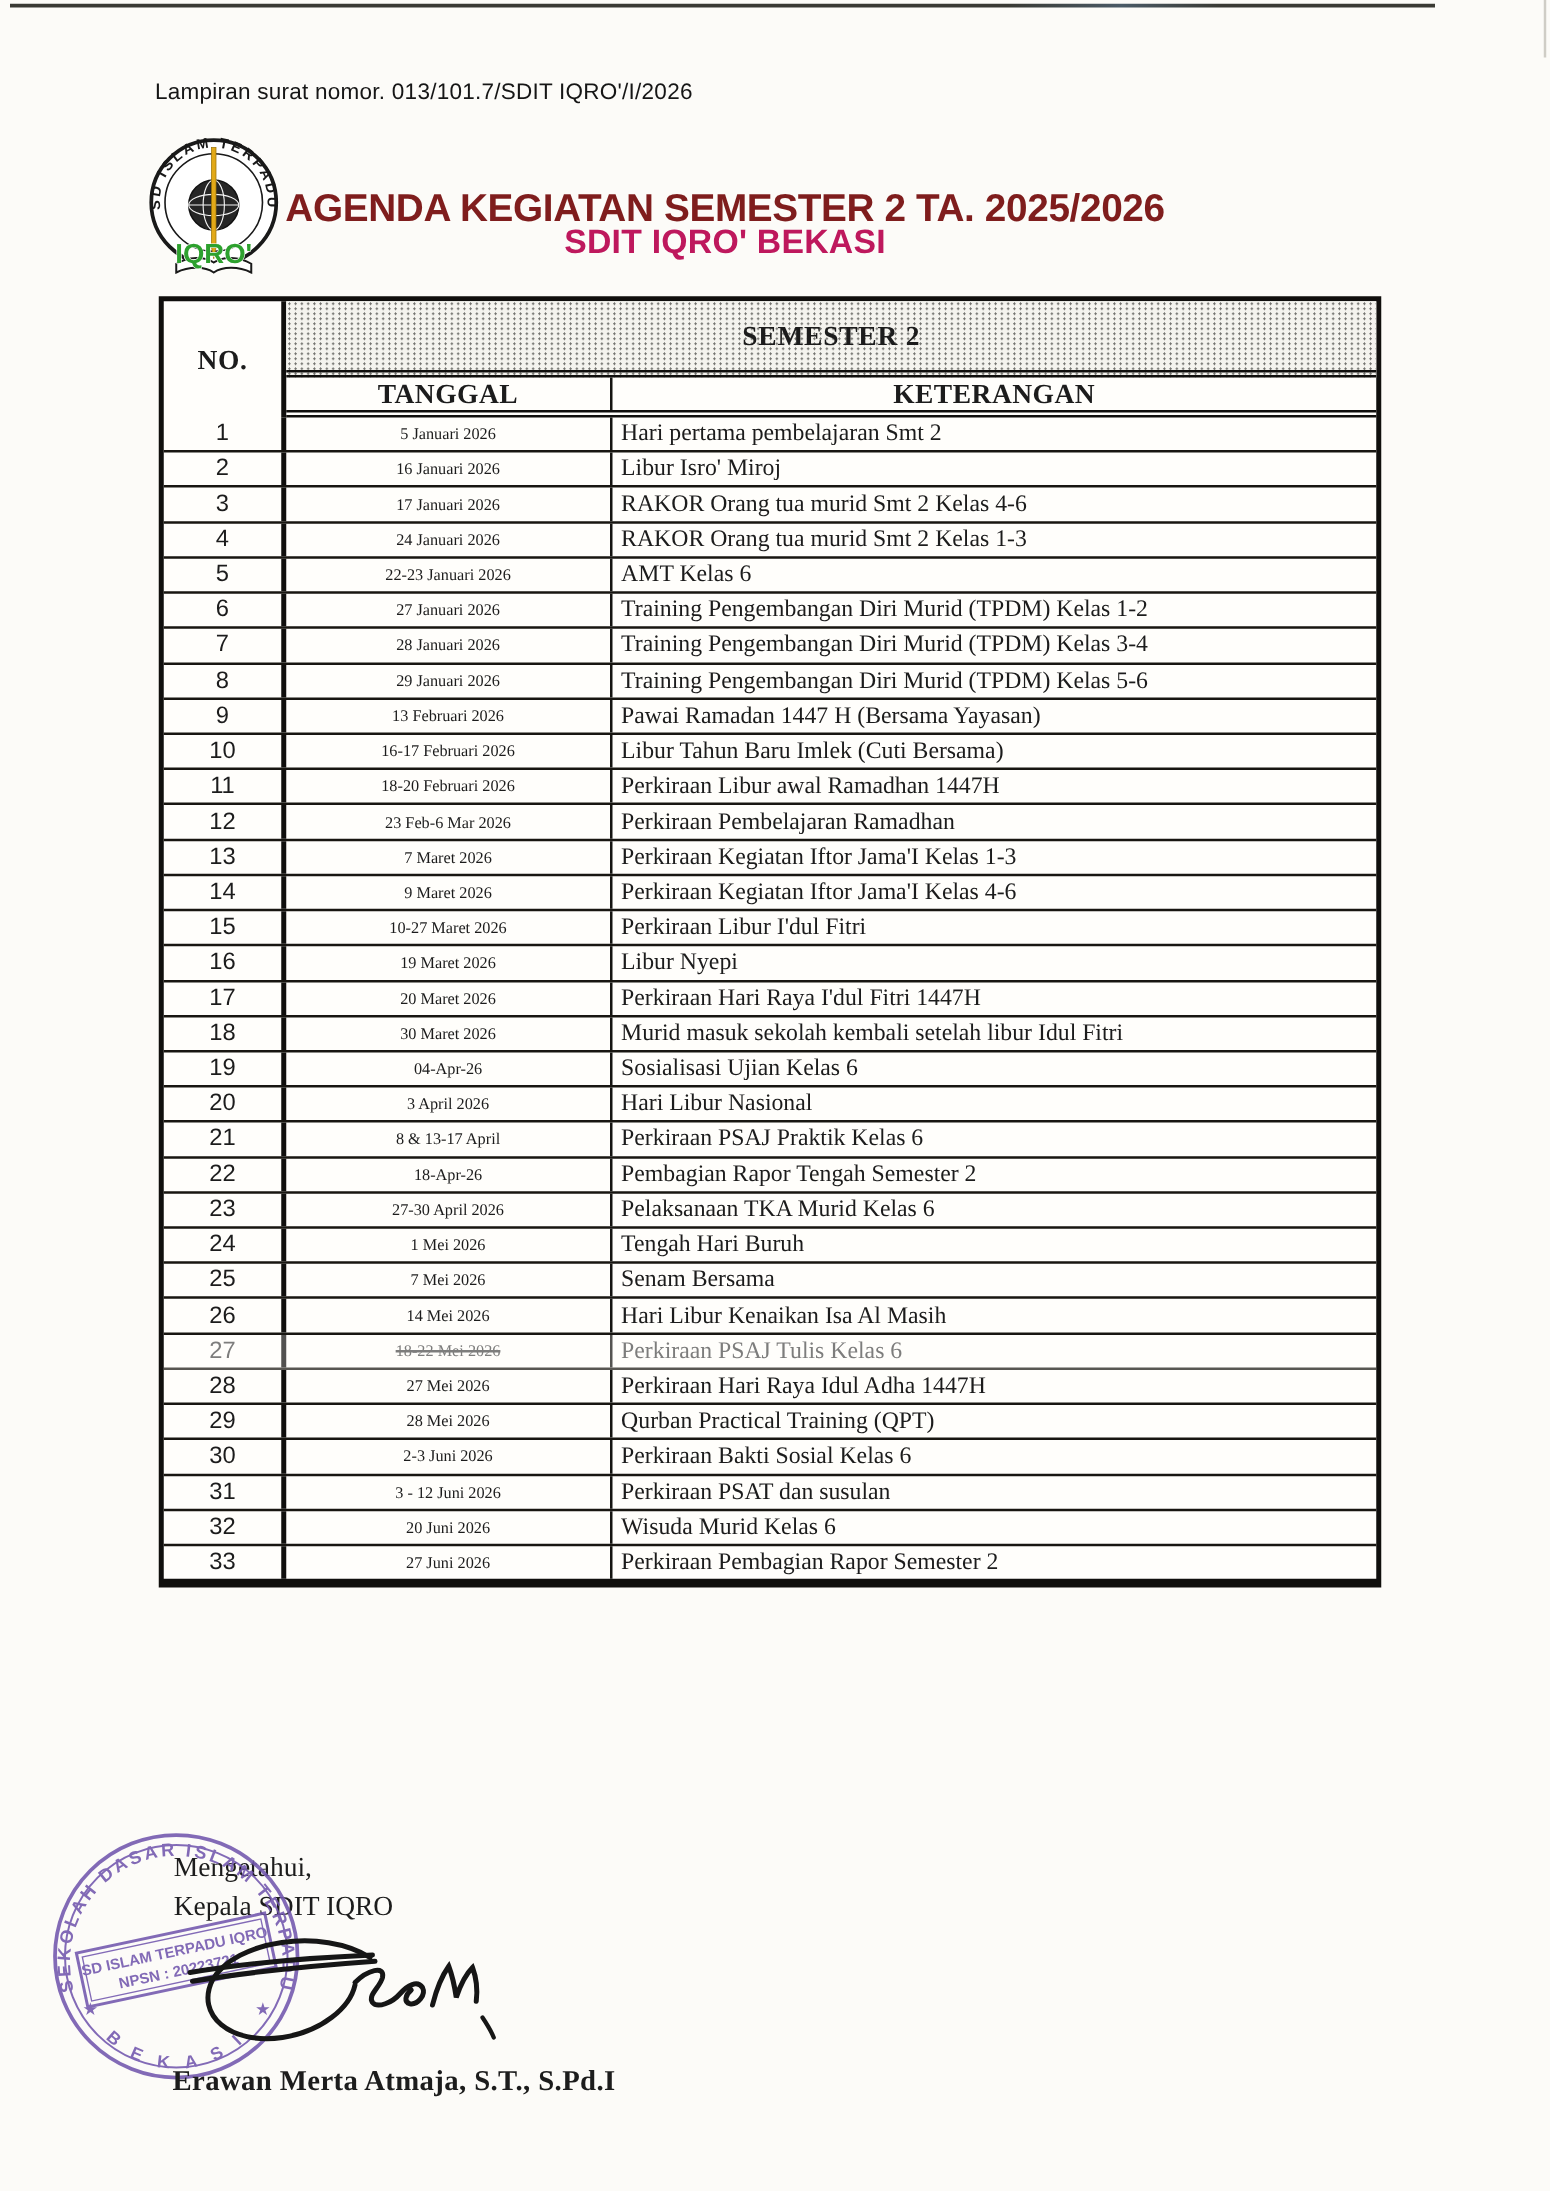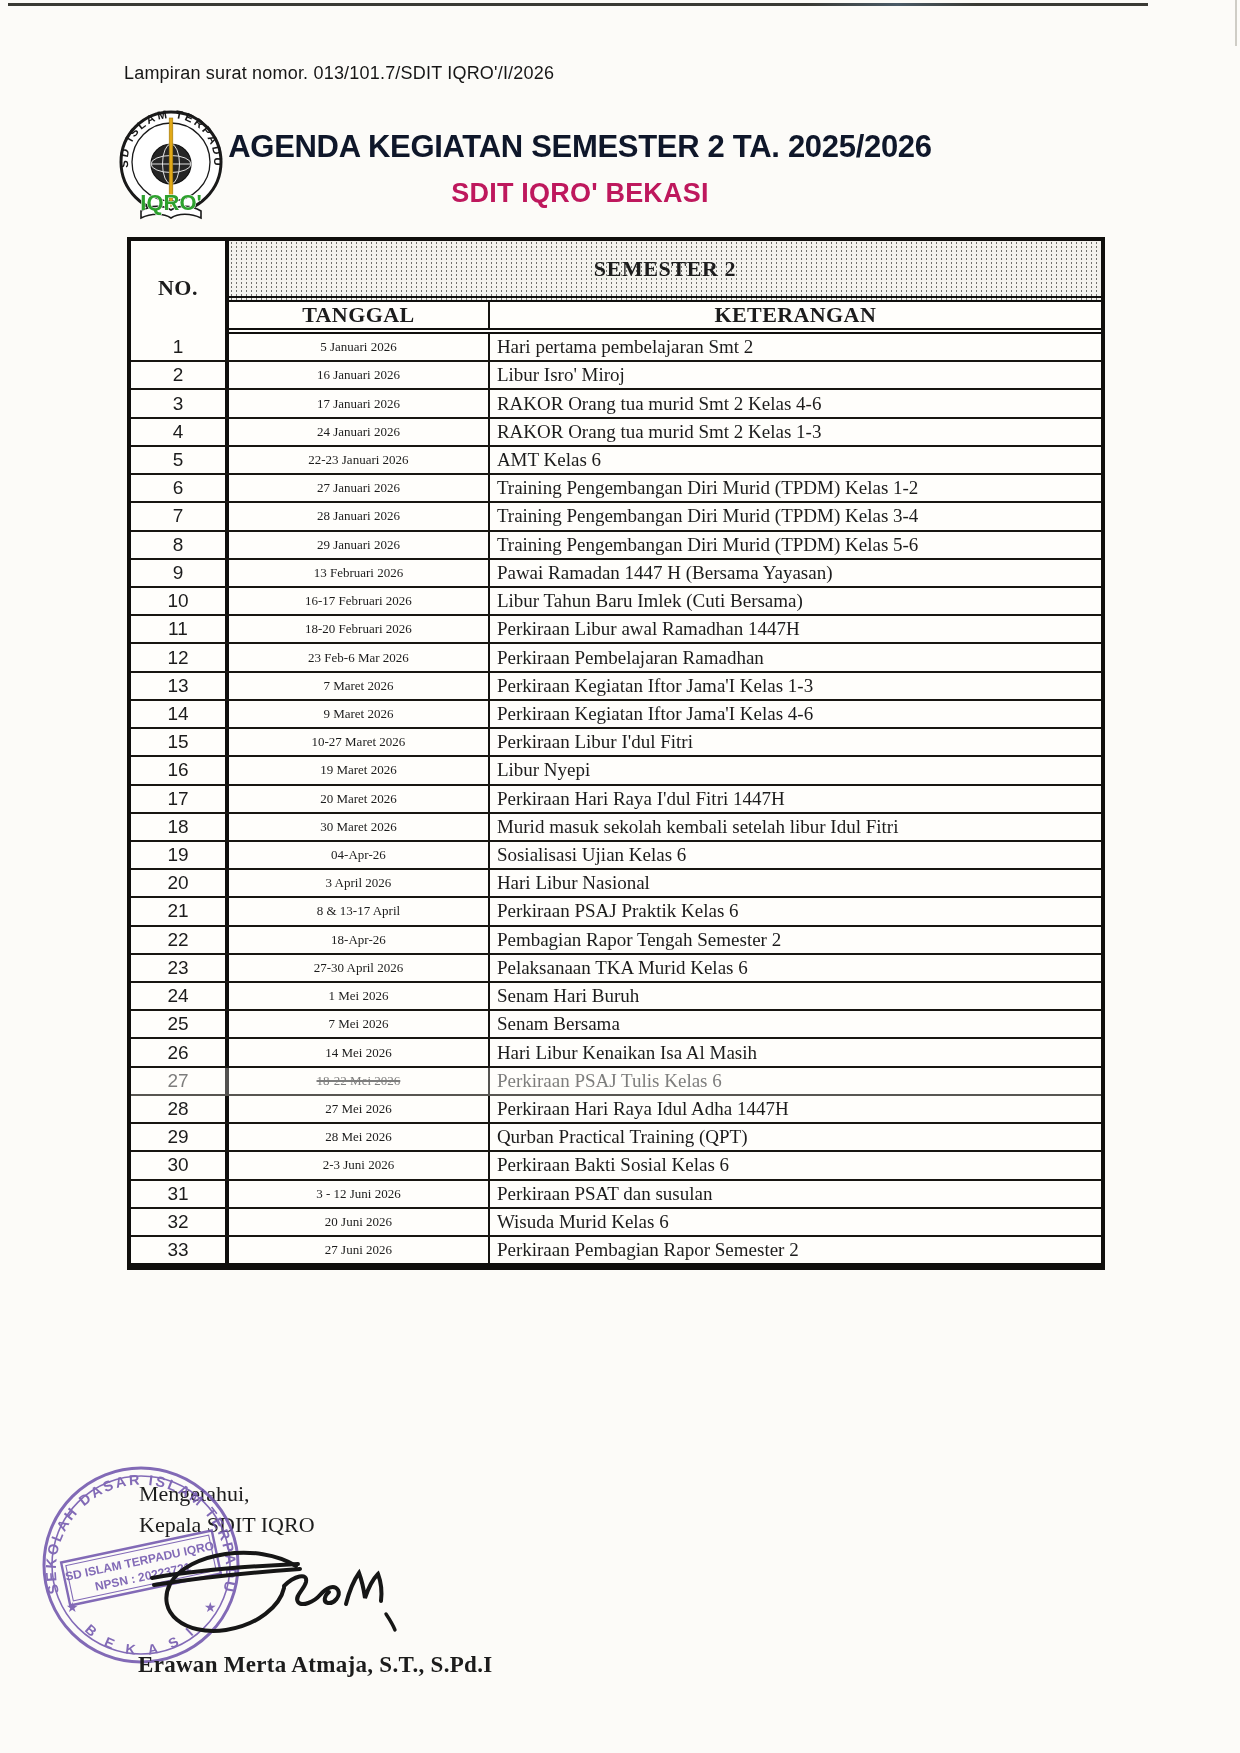--- a/index.html
+++ b/index.html
@@ -15,23 +15,23 @@
 
   .lampiran {
     position:absolute; left:124px; top:63px;
     font-family:"Liberation Sans", sans-serif; font-size:18px; letter-spacing:.2px; color:#161616;text-align:right;
   }
 
   .logo { position:absolute; left:106px; top:106px; width:130px; height:122px; }
 
   .title-block { position:absolute; left:140px; top:0; width:880px; text-align:center; }
   .doc-title {
-    position:absolute; left:0; top:129px; width:100%;
+    position:absolute; left:0; top:149px; width:100%;
     font-family:"Liberation Sans", sans-serif; font-weight:bold; font-size:31px;
-    letter-spacing:-0.3px; color:#0f172a; white-space:nowrap;
+    letter-spacing:-0.3px; color:#7f1d1d; white-space:nowrap;
   }
   .doc-subtitle {
     position:absolute; left:0; top:178px; width:100%;
     font-family:"Liberation Sans", sans-serif; font-weight:bold; font-size:27px;
     letter-spacing:0.2px; color:#be185d;
   }
 
   
   .agenda-table {
     position:absolute; left:127px; top:237px; width:978px; height:1033px;
@@ -272,21 +272,21 @@
 
     <div class="trow">
       <div class="cell-no">23</div>
       <div class="cell-tanggal">27-30 April 2026</div>
       <div class="cell-ket">Pelaksanaan TKA Murid Kelas 6</div>
     </div>
 
     <div class="trow">
       <div class="cell-no">24</div>
       <div class="cell-tanggal">1 Mei 2026</div>
-      <div class="cell-ket">Senam Hari Buruh</div>
+      <div class="cell-ket">Tengah Hari Buruh</div>
     </div>
 
     <div class="trow">
       <div class="cell-no">25</div>
       <div class="cell-tanggal">7 Mei 2026</div>
       <div class="cell-ket">Senam Bersama</div>
     </div>
 
     <div class="trow">
       <div class="cell-no">26</div>

